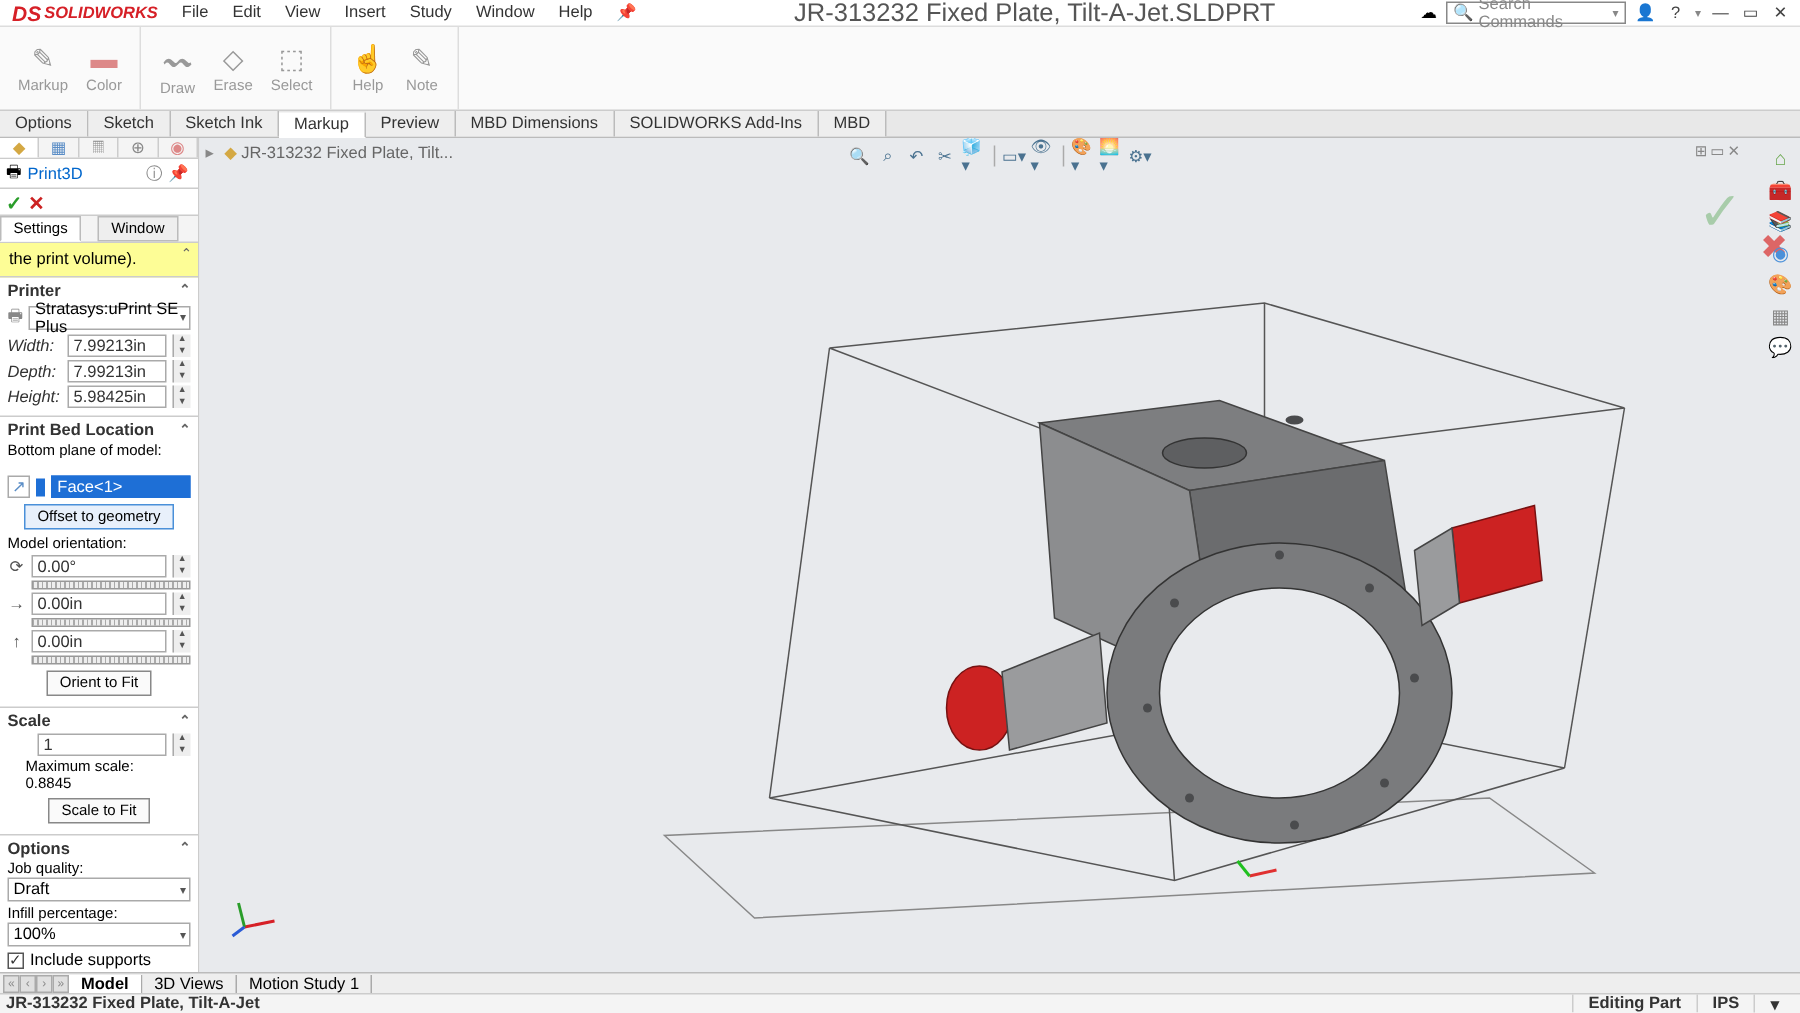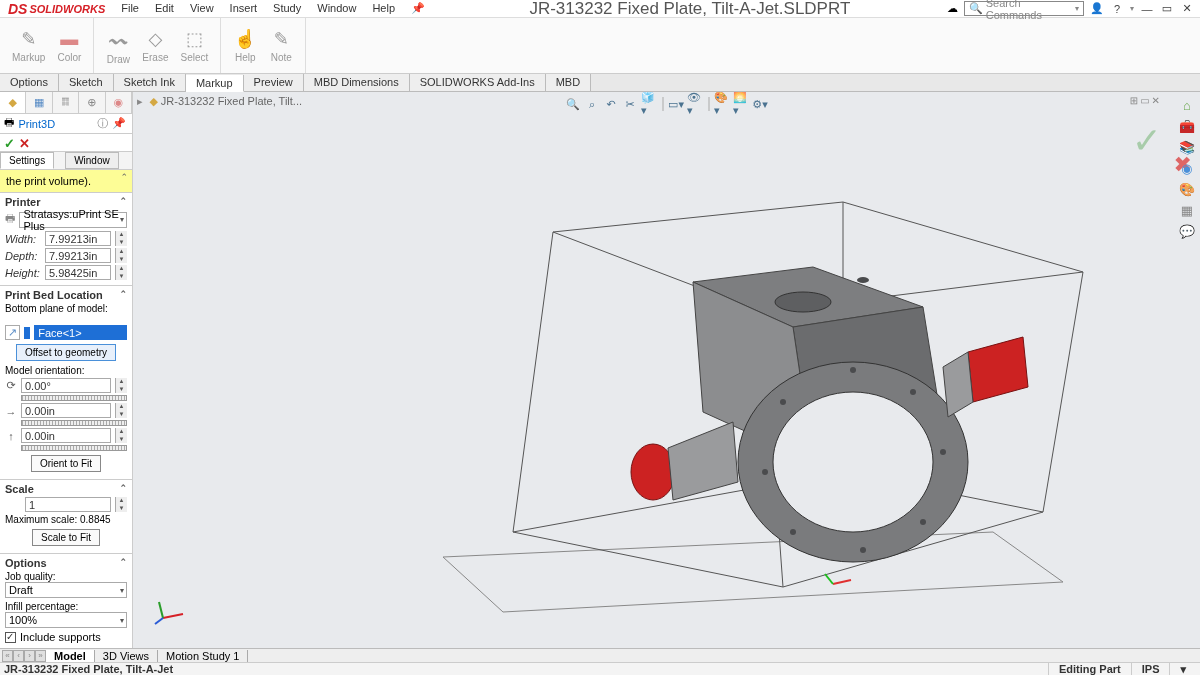--- a/index.html
+++ b/index.html
@@ -346,21 +346,21 @@
         </div>
       <div class="row" style="padding-left:20px">
           <div class="input">
             <span>1</span>
           </div>
           <div class="spinner">
             <div class="spin-b">▲</div>
             <div class="spin-b">▼</div>
           </div>
         </div>
-      <div style="font-size:10px;margin:2px 0">Maximum scale: 0.8845</div>
+      <div style="font-size:10px;margin:2px 12px">Maximum scale: 0.8845</div>
       <div class="small-btn-box">
           <div class="small-btn">Scale to Fit</div>
         </div>
     </div>
 
     <div class="section" style="border-bottom:none">
       <div class="sect-title">
           <span>Options</span>
           <span class="caret">⌃</span>
         </div>

